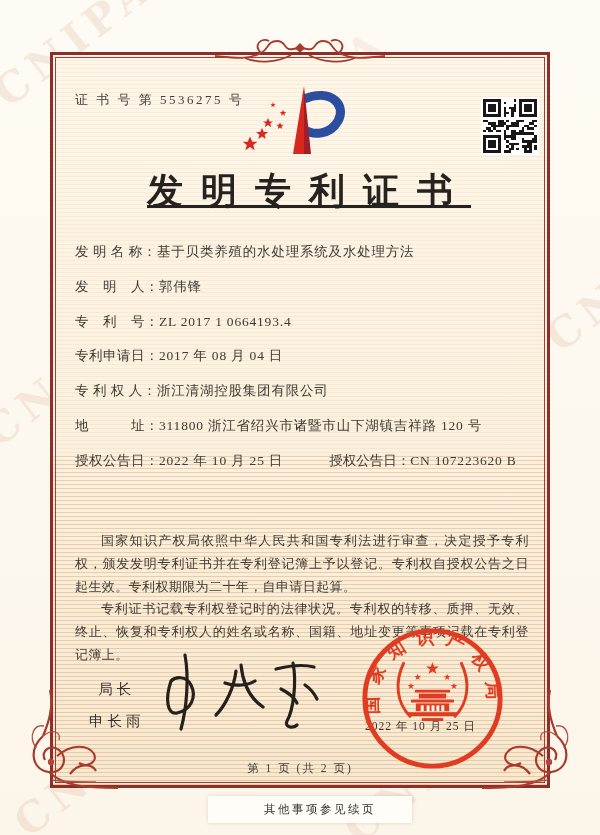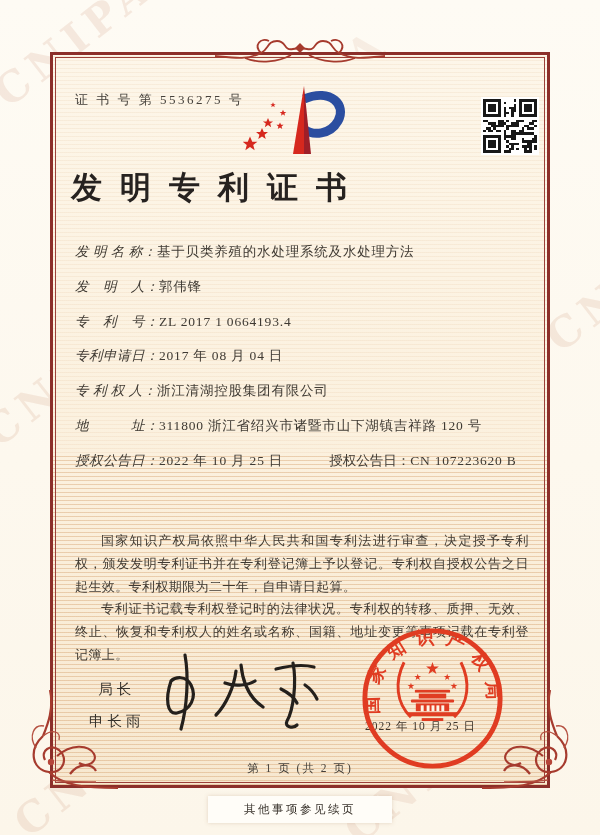--- a/index.html
+++ b/index.html
@@ -30,42 +30,42 @@
   }
   .tex-low{
     position:absolute;left:0;right:0;top:400px;bottom:0;
     background:repeating-linear-gradient(0deg,rgba(203,140,82,0.28) 0 1px,transparent 1px 4px);
     pointer-events:none;
   }
   .cert-no{position:absolute;left:22px;top:36px;font-size:13px;letter-spacing:2.5px;color:#45403a;}
   .logo{position:absolute;left:190px;top:28px;width:110px;height:76px;}
   .qr{position:absolute;left:428px;top:42px;width:54px;height:54px;background:#fff;padding:2px;}
   .title{
-    position:absolute;left:0;top:112px;width:100%;
-    font-size:31px;font-weight:700;letter-spacing:18px;text-indent:18px;color:#262220;
+    position:absolute;left:0;top:112px;width:100%;text-align:center;
+    font-size:36px;font-weight:700;letter-spacing:18px;text-indent:18px;color:#262220;text-decoration:underline;
   }
   .fields{position:absolute;left:22px;top:180px;width:460px;font-size:13.5px;line-height:34.8px;color:#3f3a33;}
   .frow{white-space:nowrap;}
-  .flabel{display:inline-block;min-width:82px;letter-spacing:0.5px;font-style:italic;}
+  .flabel{display:inline-block;min-width:82px;letter-spacing:0.5px;}
   .fvalue{letter-spacing:0.8px;text-align:center;}
   .grant-gap{display:inline-block;width:46px;}
   .paras{
     position:absolute;left:22px;top:430px;width:454px;
     font-size:13px;line-height:22.8px;text-align:justify;letter-spacing:0.4px;color:#403a32;margin-top:45px;
   }
   .paras p{margin:0;text-indent:2em;}
   .signer{position:absolute;left:36px;top:618px;font-size:14.5px;line-height:32px;letter-spacing:4px;color:#37322b;text-align:center;}
   .signature{position:absolute;left:100px;top:588px;width:200px;height:105px;}
   .seal{position:absolute;left:306px;top:570px;width:147px;height:147px;}
   .seal-date{position:absolute;left:312px;top:664px;width:150px;font-size:11.5px;letter-spacing:1px;color:#3d342b;}
   .page-num{position:absolute;left:0;top:706px;width:100%;text-align:center;font-size:11.5px;letter-spacing:2px;color:#45403a;font-family:Liberation Serif, serif;}
   .note-box{
     position:absolute;left:208px;top:796px;width:184px;height:27px;background:#fffdf8;
     box-shadow:0 0 4px rgba(150,110,70,0.25);
-    text-align:center;line-height:27px;font-size:11.5px;letter-spacing:2.5px;color:#3c362f;
+    text-align:center;line-height:27px;font-size:11.5px;letter-spacing:2.5px;color:#3c362f;padding-left:20px;
   }
   .ornament-top{position:absolute;left:215px;top:34px;width:170px;height:32px;}
   .flourish{position:absolute;width:96px;height:104px;}
   .flourish.bl{left:22px;top:690px;}
   .flourish.br{left:482px;top:690px;transform:scaleX(-1);}
 </style>
 </head>
 <body>
 
 <div class="page">

